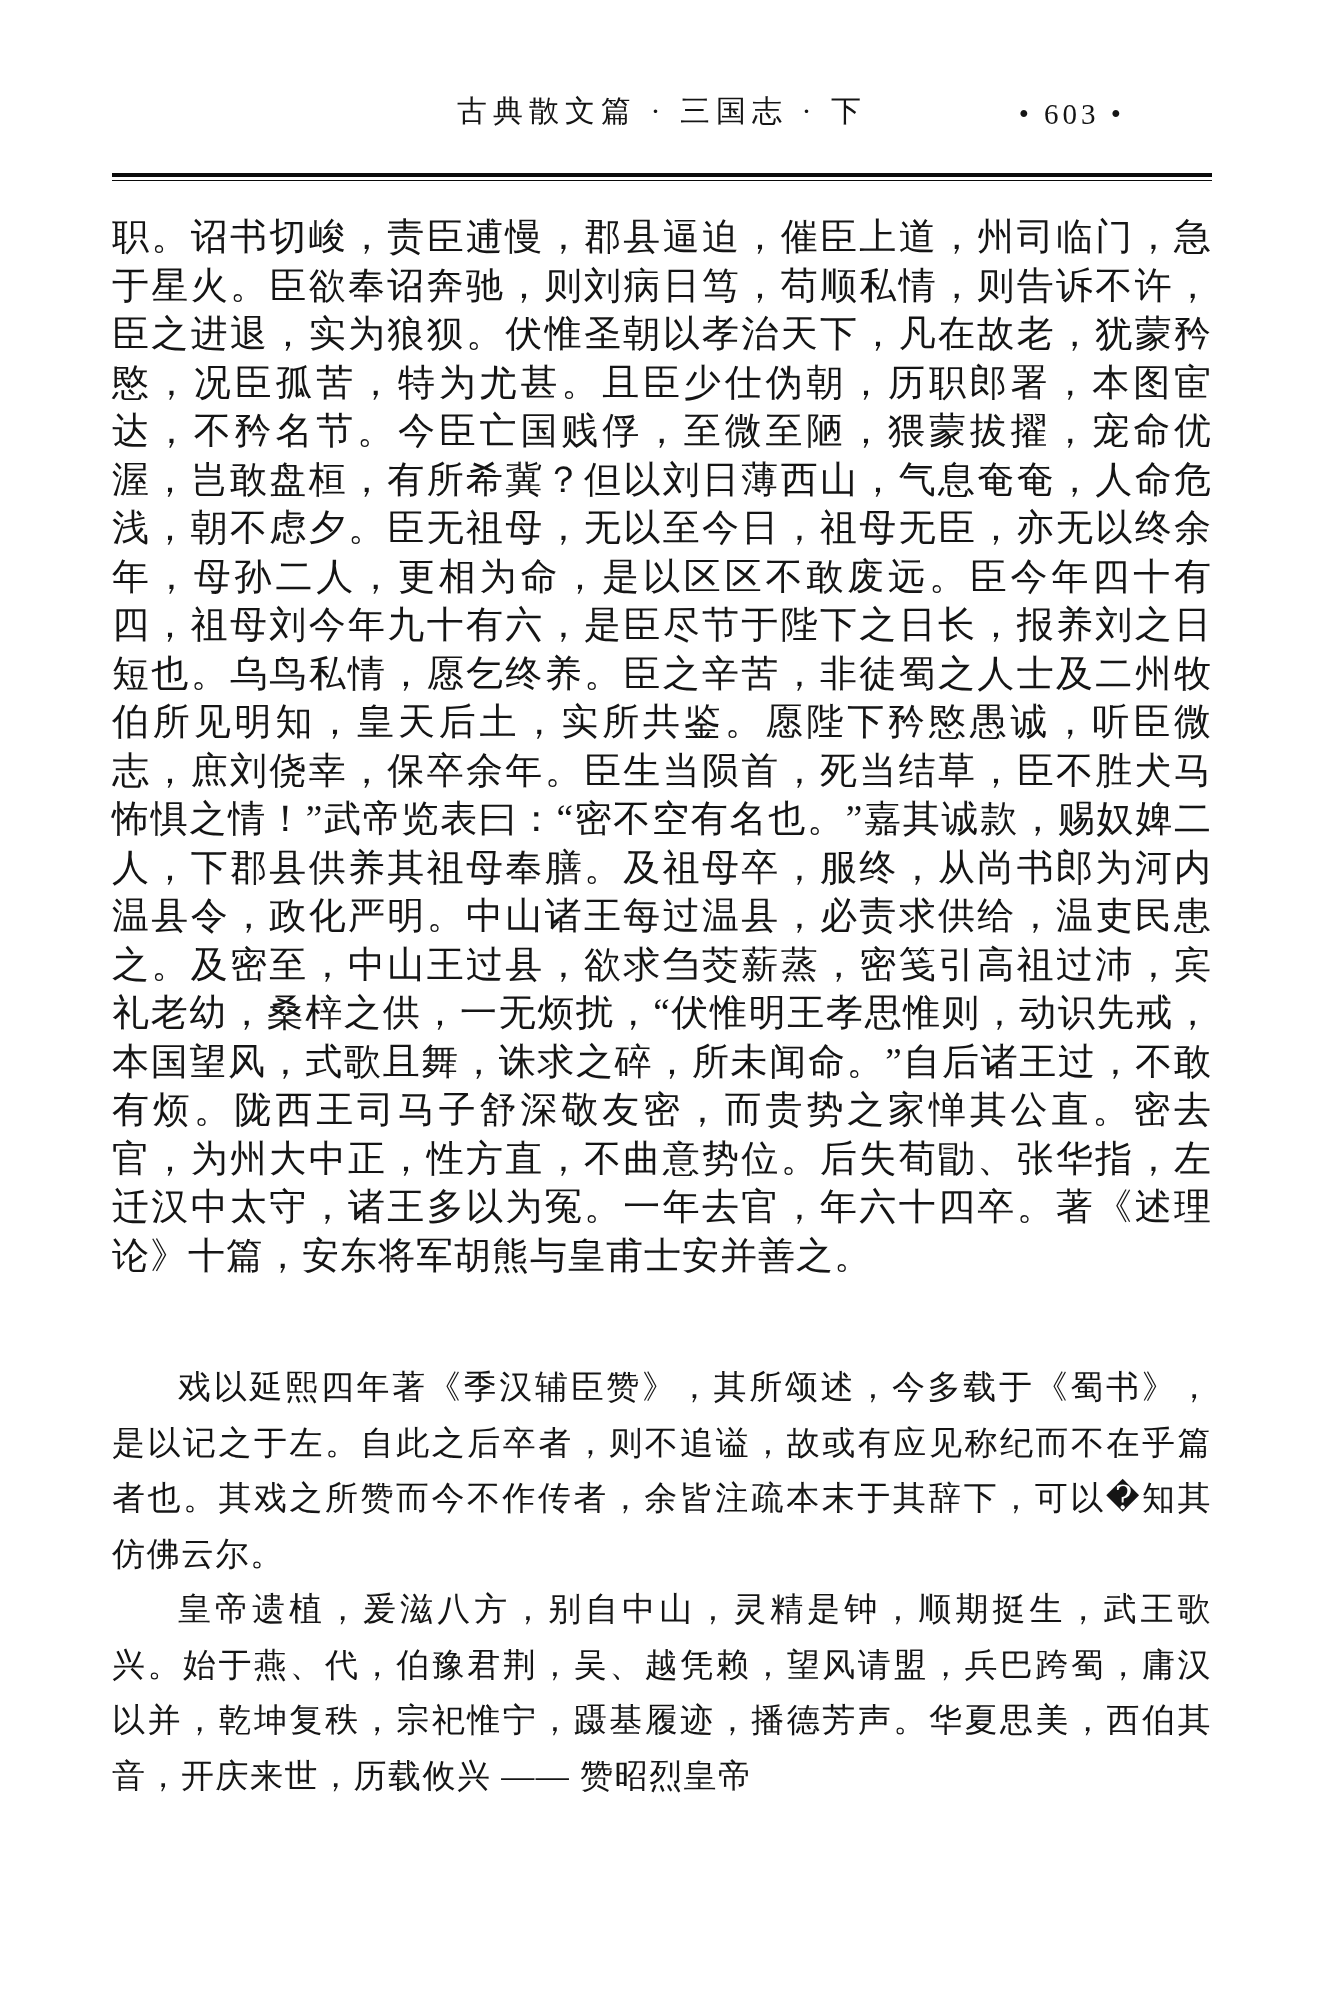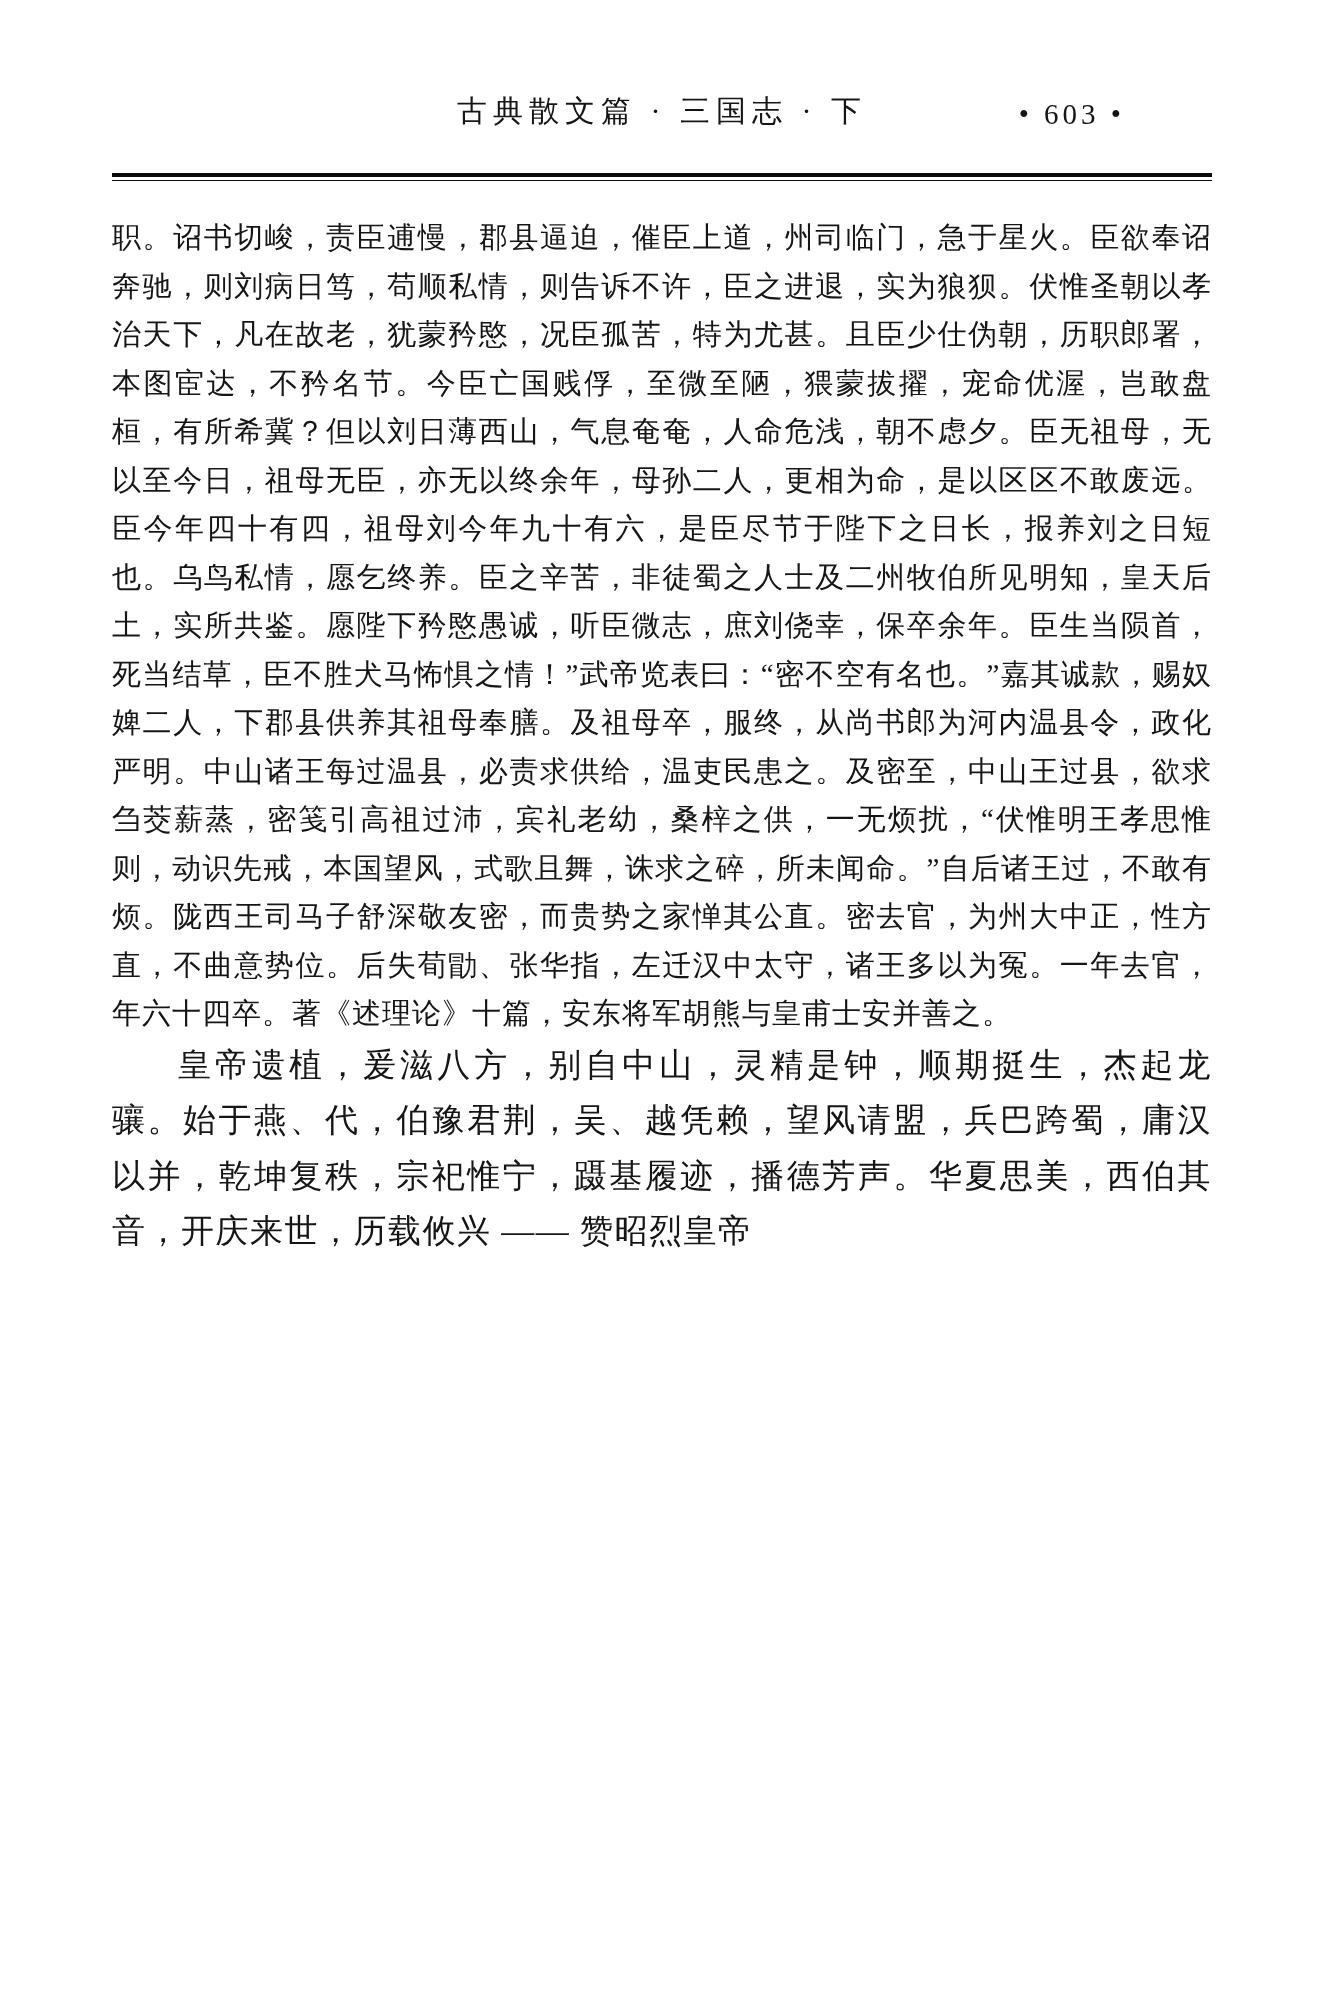--- a/index.html
+++ b/index.html
@@ -46,21 +46,21 @@
     border-bottom: 1px solid #0a0a0a;
   }
   .body-text {
     margin-top: 32px;
     text-align: justify;
   }
   .body-text p {
     margin: 0;
   }
   .p-sm {
-    font-size: 29px;
+    font-size: 37px;
     line-height: 48.5px;
     letter-spacing: 1px;
   }
   .p-lg {
     font-size: 33px;
     line-height: 55.5px;
     letter-spacing: 1.5px;
   }
   .indent {
     text-indent: 2em;
@@ -75,15 +75,16 @@
 <div class="page">
   <div class="header">
     <div class="page-title">古典散文篇 · 三国志 · 下</div>
     <div class="page-number">• 603 •</div>
   </div>
 
   <div class="rule"></div>
 
   <div class="body-text">
     <p class="p-sm">职。诏书切峻，责臣逋慢，郡县逼迫，催臣上道，州司临门，急于星火。臣欲奉诏奔驰，则刘病日笃，苟顺私情，则告诉不许，臣之进退，实为狼狈。伏惟圣朝以孝治天下，凡在故老，犹蒙矜愍，况臣孤苦，特为尤甚。且臣少仕伪朝，历职郎署，本图宦达，不矜名节。今臣亡国贱俘，至微至陋，猥蒙拔擢，宠命优渥，岂敢盘桓，有所希冀？但以刘日薄西山，气息奄奄，人命危浅，朝不虑夕。臣无祖母，无以至今日，祖母无臣，亦无以终余年，母孙二人，更相为命，是以区区不敢废远。臣今年四十有四，祖母刘今年九十有六，是臣尽节于陛下之日长，报养刘之日短也。乌鸟私情，愿乞终养。臣之辛苦，非徒蜀之人士及二州牧伯所见明知，皇天后土，实所共鉴。愿陛下矜愍愚诚，听臣微志，庶刘侥幸，保卒余年。臣生当陨首，死当结草，臣不胜犬马怖惧之情！”武帝览表曰：“密不空有名也。”嘉其诚款，赐奴婢二人，下郡县供养其祖母奉膳。及祖母卒，服终，从尚书郎为河内温县令，政化严明。中山诸王每过温县，必责求供给，温吏民患之。及密至，中山王过县，欲求刍茭薪蒸，密笺引高祖过沛，宾礼老幼，桑梓之供，一无烦扰，“伏惟明王孝思惟则，动识先戒，本国望风，式歌且舞，诛求之碎，所未闻命。”自后诸王过，不敢有烦。陇西王司马子舒深敬友密，而贵势之家惮其公直。密去官，为州大中正，性方直，不曲意势位。后失荀勖、张华指，左迁汉中太守，诸王多以为冤。一年去官，年六十四卒。著《述理论》十篇，安东将军胡熊与皇甫士安并善之。</p>
-    <p class="p-lg indent">皇帝遗植，爰滋八方，别自中山，灵精是钟，顺期挺生，杰起龙骧。始于燕、代，伯豫君荆，吴、越凭赖，望风请盟，兵巴跨蜀，庸汉以并，乾坤复秩，宗祀惟宁，蹑基履迹，播德芳声。华夏思美，西伯其音，开庆来世，历载攸兴 —— 赞昭烈皇帝</p>
+    <p class="p-lg indent gap">戏以延熙四年著《季汉辅臣赞》，其所颂述，今多载于《蜀书》，是以记之于左。自此之后卒者，则不追谥，故或有应见称纪而不在乎篇者也。其戏之所赞而今不作传者，余皆注疏本末于其辞下，可以�知其仿佛云尔。</p>
+    <p class="p-lg indent">皇帝遗植，爰滋八方，别自中山，灵精是钟，顺期挺生，武王歌兴。始于燕、代，伯豫君荆，吴、越凭赖，望风请盟，兵巴跨蜀，庸汉以并，乾坤复秩，宗祀惟宁，蹑基履迹，播德芳声。华夏思美，西伯其音，开庆来世，历载攸兴 —— 赞昭烈皇帝</p>
   </div>
 </div>
 
 </body></html>

